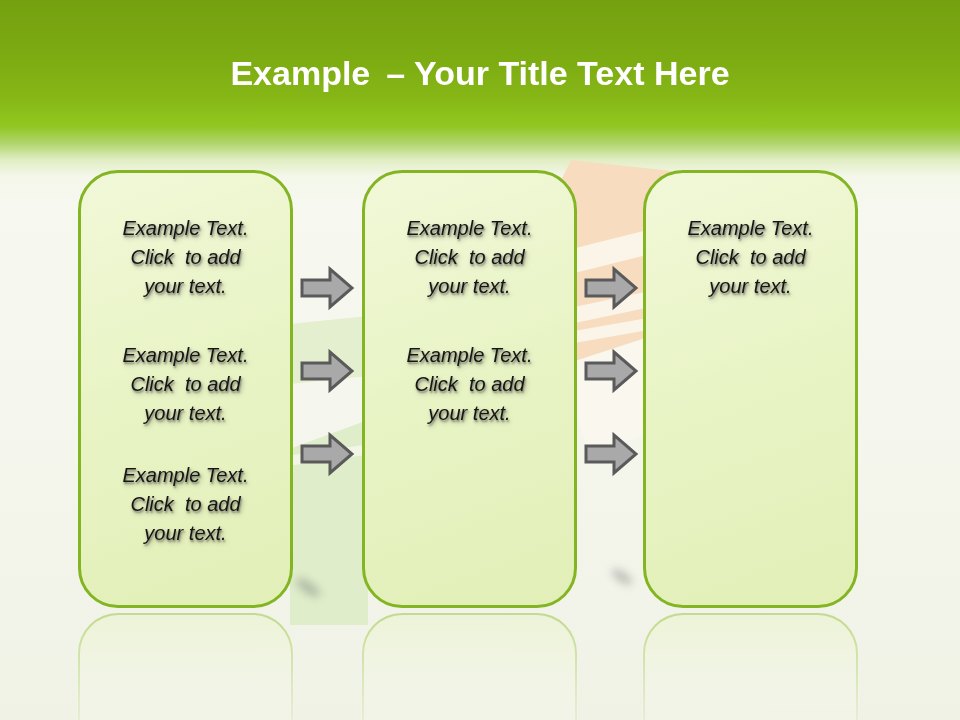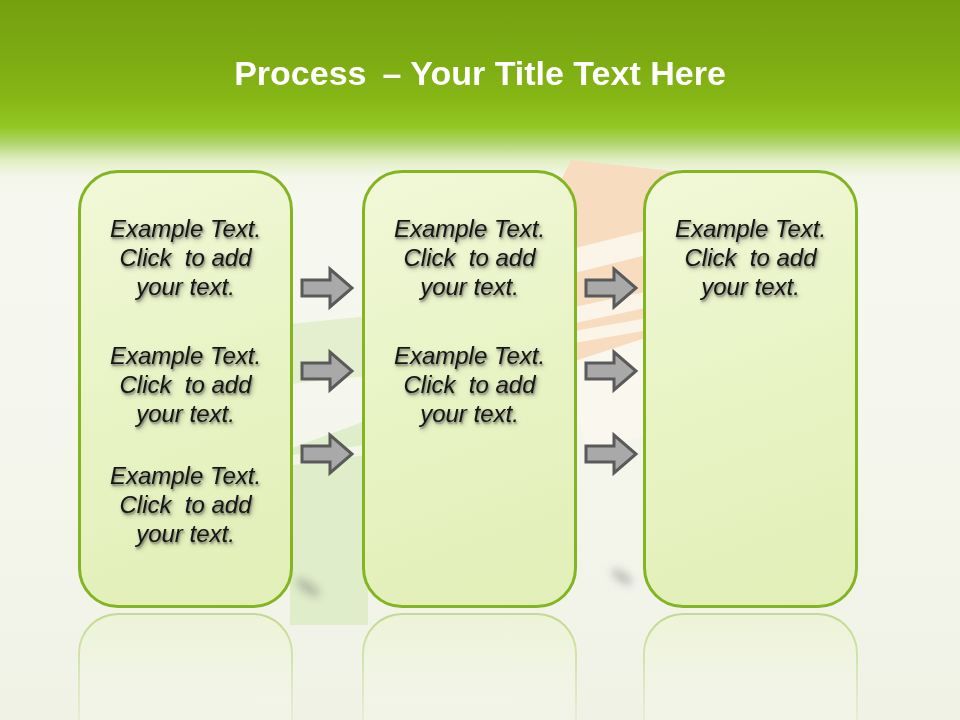--- a/index.html
+++ b/index.html
@@ -69,41 +69,41 @@
   .refl1 { left:78px; } .refl2 { left:362px; } .refl3 { left:643px; }
 
   
   .box {
     position:absolute; top:170px; width:215px; height:438px; box-sizing:border-box;
     border:3px solid #83b522; border-radius:40px; padding-top:41px;
     background:linear-gradient(160deg,#f1f8d8 0%, #e9f4c6 45%, #e2efb7 100%);
   }
   .box1 { left:78px; } .box2 { left:362px; } .box3 { left:643px; }
   .tb {
-    text-align:center; font-style:italic; font-size:24px; line-height:29px;
+    text-align:center; font-style:italic; font-size:20px; line-height:29px;
     color:#151515;
     text-shadow:1px 2px 2px rgba(45,45,45,0.5), 2px 3px 5px rgba(0,0,0,0.28);
   }
   .tb-gap-a { margin-bottom:40px; }
   .tb-gap-b { margin-bottom:33px; }
   .ln { display:block; white-space:pre-wrap; }
 
   
   .arrow { position:absolute; width:56px; height:46px; }
   .a-l { left:299px; } .a-r { left:583px; }
   .a-1 { top:265px; } .a-2 { top:348px; } .a-3 { top:431px; }
 </style>
 </head>
 <body>
 
 <div class="slide">
 
   <div class="header"></div>
   <div class="title">
-    <span class="t-bold">Process</span><span class="t-rest">– Your Title Text Here</span>
+    <span class="t-bold">Example</span><span class="t-rest">– Your Title Text Here</span>
   </div>
 
   <div class="art art-peach"></div>
   <div class="art finger f1"></div>
   <div class="art finger f2"></div>
   <div class="art finger f3"></div>
   <div class="art art-white-wedge"></div>
   <div class="art art-green1"></div>
   <div class="art art-green2"></div>
   <div class="art art-green-stripe"></div>

